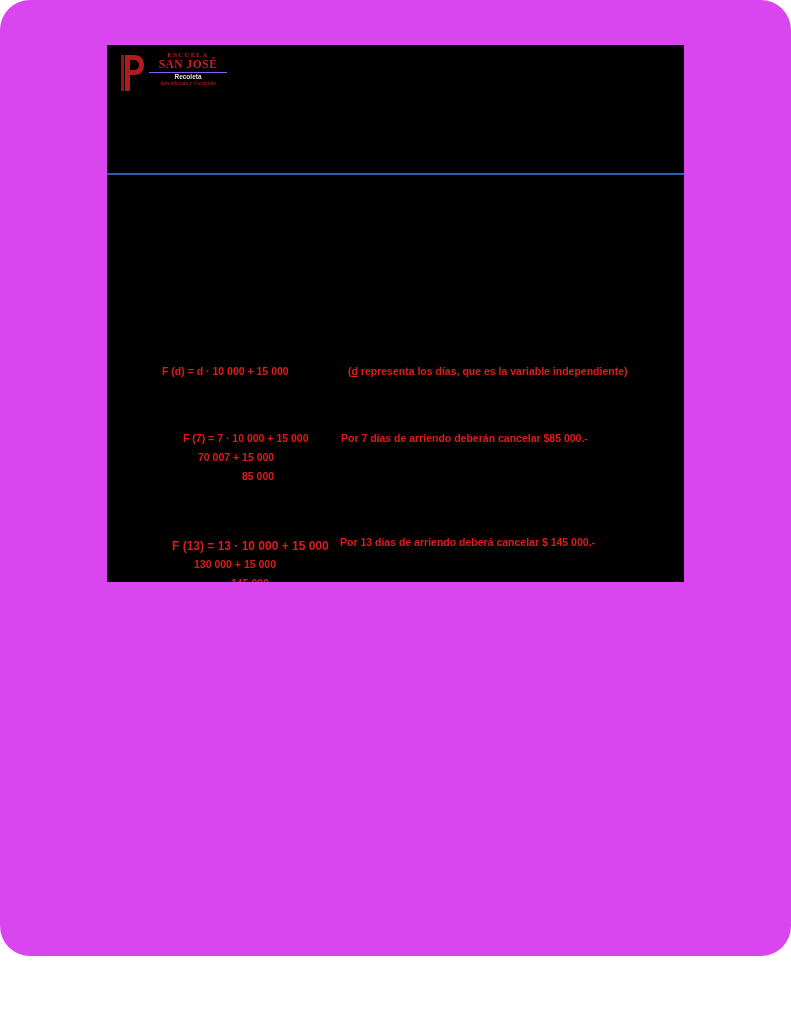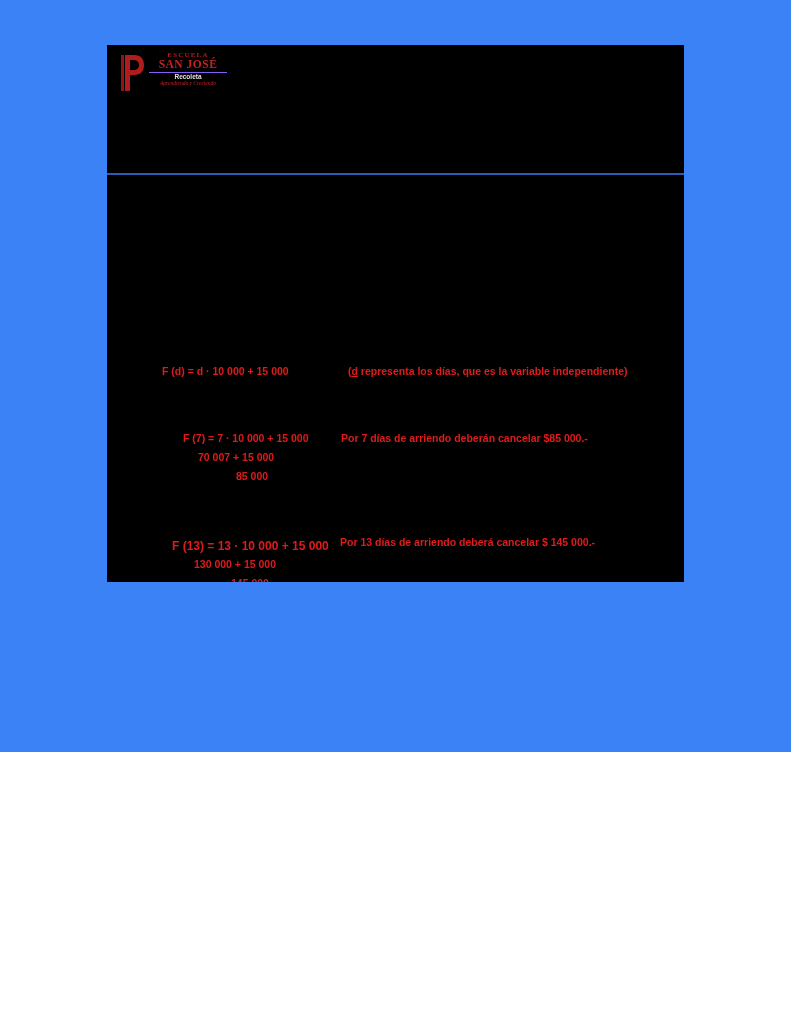--- a/index.html
+++ b/index.html
@@ -12,22 +12,23 @@
     height: 1024px;
     font-family: "Liberation Serif", serif;
     position: relative;
     overflow: hidden;
   }
 
   .page {
     position: absolute;
     left: 0; top: 0;
     width: 791px;
-    height: 752px;
-    background: #3b82f6;
+    height: 956px;
+    background: #d946ef;
+    border-radius: 30px;
   }
 
   .slide {
     position: absolute;
     left: 107px;
     top: 45px;
     width: 577px;
     height: 537px;
     background: #000000;
     overflow: hidden;
@@ -125,21 +126,21 @@
     white-space: nowrap;
     margin-left: 29px;
   }
 
   .eq1-left  { left: 26px;  top: 190px; font-size: 10.5px; }
   .eq1-right { left: 212px; top: 190px; font-size: 10.5px; }
   .eq1-right .u { text-decoration: underline; }
 
   .eq2-left  { left: 21px;  top: 257px; font-size: 10.5px; padding-left: 26px; }
   .eq2-sum   { left: 62px;  top: 276px; font-size: 10.5px; }
-  .eq2-res   { left: 100px;  top: 295px; font-size: 10.5px; }
+  .eq2-res   { left: 106px;  top: 295px; font-size: 10.5px; }
   .eq2-right { left: 205px; top: 257px; font-size: 10.5px; }
 
   .eq3-left  { left: 18px;  top: 364px; font-size: 12px; padding-left: 18px; }
   .eq3-sum   { left: 58px;  top: 383px; font-size: 10.5px; }
   .eq3-res   { left: 95px;  top: 402px; font-size: 10.5px; }
   .eq3-right { left: 204px; top: 361px; font-size: 10.5px; }
 </style>
 </head>
 <body>
 

